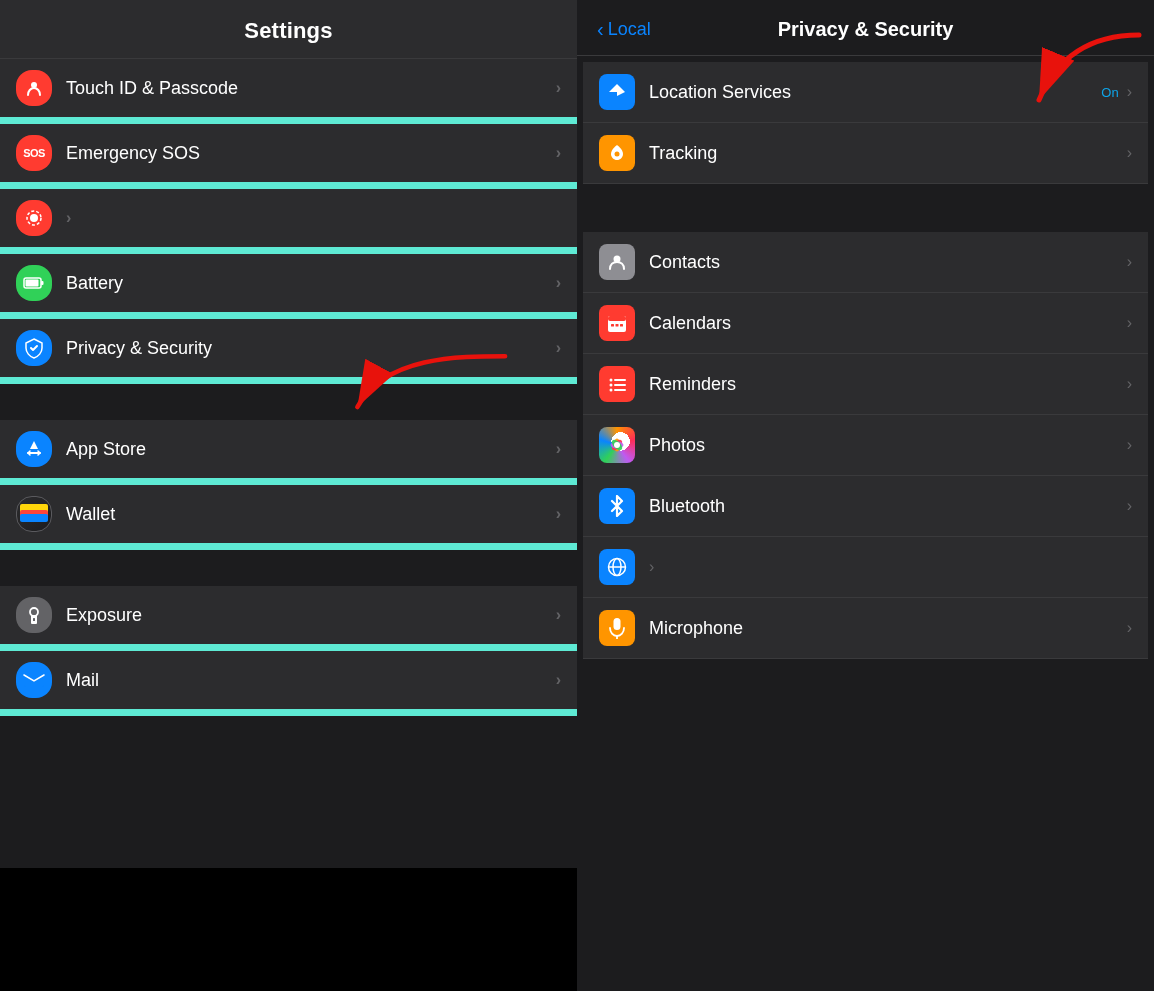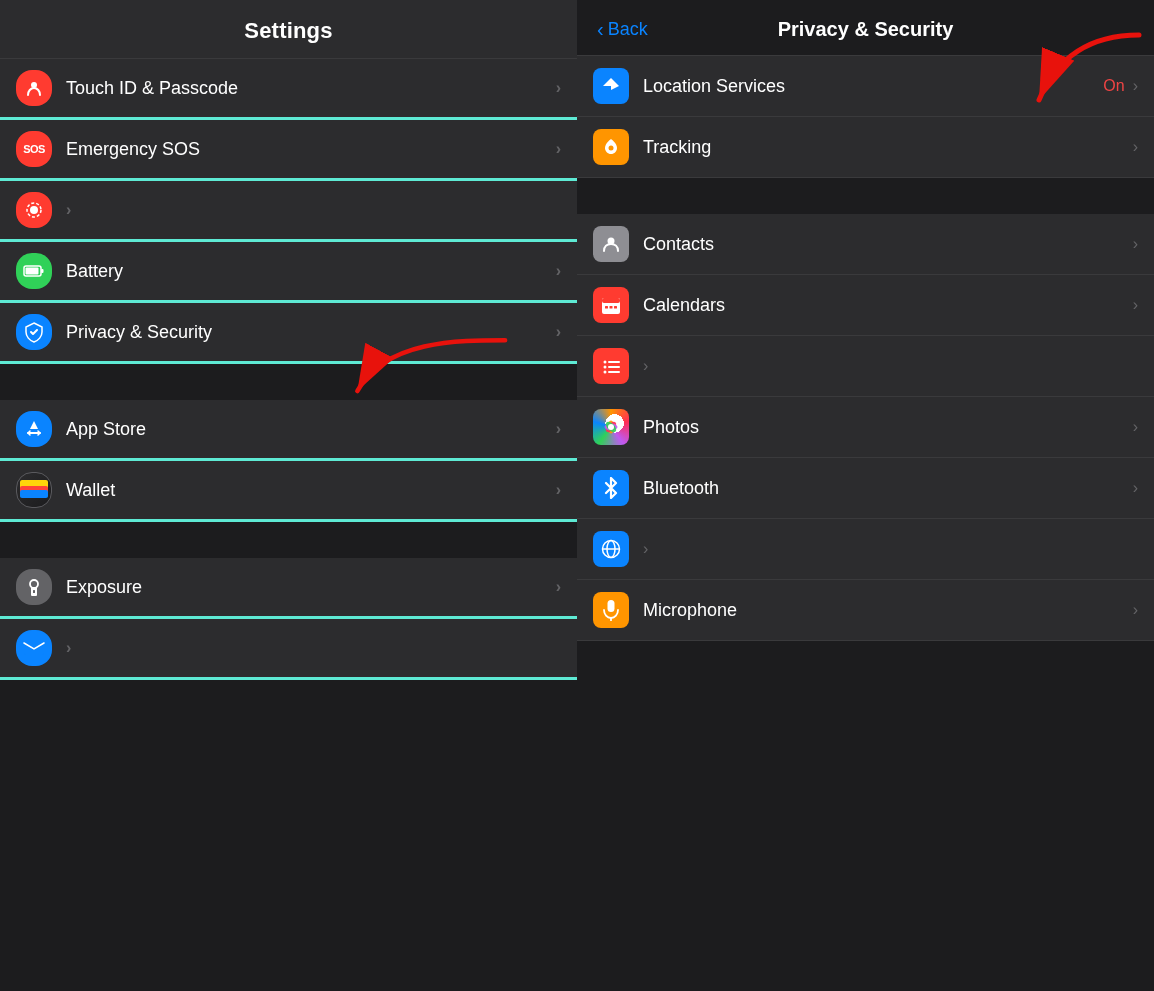--- a/index.html
+++ b/index.html
@@ -8,21 +8,21 @@
       height: 991px;
       display: flex;
       font-family: -apple-system, 'SF Pro Display', 'Helvetica Neue', Arial, sans-serif;
       background: #000;
       overflow: hidden;
     }
 
     
     .left-panel {
       width: 577px;
-      height: 991px;
+      height: 868px;
       background: #1c1c1e;
       display: flex;
       flex-direction: column;
       flex-shrink: 0;
       overflow: hidden;
     }
 
     .left-header {
       background: #2c2c2e;
       padding: 18px 20px 14px;
@@ -44,21 +44,21 @@
 
     .settings-group {
       margin-bottom: 0;
     }
 
     .settings-item {
       display: flex;
       align-items: center;
       padding: 11px 16px;
       background: #2c2c2e;
-      border-bottom: 3px solid #5eead4;
+      border-bottom: 7px solid #5eead4;
       cursor: pointer;
       position: relative;
     }
 
     .settings-item .icon-wrap {
       width: 36px;
       height: 36px;
       border-radius: 16px;
       display: flex;
       align-items: center;
@@ -155,21 +155,21 @@
       white-space: nowrap;
     }
 
     .right-list {
       flex: 1;
       overflow: hidden;
     }
 
     .right-group {
       background: #2c2c2e;
-      margin: 0;
+      margin: 6px;
     }
 
     .right-item {
       display: flex;
       align-items: center;
       padding: 12px 16px;
       background: #2c2c2e;
       border-bottom: 1px solid #3a3a3c;
       cursor: pointer;
       position: relative;
@@ -187,22 +187,22 @@
       font-size: 17px;
     }
 
     .right-item .item-label {
       flex: 1;
       color: #fff;
       font-size: 18px;
     }
 
     .right-item .item-value {
-      color: #ef4444;
-      font-size: 16px;
+      color: #0ea5e9;
+      font-size: 13px;
       margin-right: 8px;
     }
 
     .right-item .chevron {
       color: #636366;
       font-size: 16px;
     }
 
     
     .icon-location { background: #0a84ff; }
@@ -345,31 +345,32 @@
         <span class="chevron">›</span>
       </div>
 
       <div class="settings-item">
         <div class="icon-wrap icon-mail">
           <svg width="22" height="16" viewBox="0 0 22 16" fill="none">
             <rect x="1" y="1" width="20" height="14" rx="2" fill="#0a84ff" stroke="none"></rect>
             <path d="M1 3 L11 9 L21 3" stroke="white" stroke-width="1.5" fill="none" stroke-linecap="round"></path>
           </svg>
         </div>
+        <span class="item-label">Mail</span>
         <span class="chevron">›</span>
       </div>
     </div>
   </div>
 </div>
 
 <div class="right-panel">
   <div class="right-header">
     <div class="back-btn">
       <span class="back-chevron">‹</span>
-      <span>Back</span>
+      <span>Local</span>
     </div>
     <h1>Privacy &amp; Security</h1>
 
     <svg class="right-arrow-svg" width="160" height="100" viewBox="0 0 160 100">
       <defs>
         <marker id="arrowhead-right" markerWidth="10" markerHeight="7" refX="10" refY="3.5" orient="auto">
           <polygon points="0 0, 10 3.5, 0 7" fill="#e8120c"></polygon>
         </marker>
       </defs>
       <path d="M155 5 C130 5, 80 10, 55 70" stroke="#e8120c" stroke-width="5" fill="none" marker-end="url(#arrowhead-right)" stroke-linecap="round"></path>
@@ -436,20 +437,21 @@
         <div class="icon-wrap icon-reminders" style="background:#ff3b30;">
           <svg width="22" height="22" viewBox="0 0 22 22" fill="none">
             <circle cx="5" cy="7" r="1.5" fill="white"></circle>
             <line x1="9" y1="7" x2="19" y2="7" stroke="white" stroke-width="2" stroke-linecap="round"></line>
             <circle cx="5" cy="12" r="1.5" fill="white"></circle>
             <line x1="9" y1="12" x2="19" y2="12" stroke="white" stroke-width="2" stroke-linecap="round"></line>
             <circle cx="5" cy="17" r="1.5" fill="white"></circle>
             <line x1="9" y1="17" x2="19" y2="17" stroke="white" stroke-width="2" stroke-linecap="round"></line>
           </svg>
         </div>
+        <span class="item-label">Reminders</span>
         <span class="chevron">›</span>
       </div>
 
       <div class="right-item">
         <div class="icon-wrap" style="background: radial-gradient(circle at 60% 40%, #fff 0%, #fff 30%, transparent 30%), conic-gradient(#ff9500, #ff2d55, #bf5af2, #30d158, #0a84ff, #ff9500); overflow:hidden;">
           <svg width="22" height="22" viewBox="0 0 22 22">
 
             <g transform="translate(11,11)">
               <ellipse rx="3.5" ry="6.5" fill="#ff9500" opacity="0.9"></ellipse>
               <ellipse rx="3.5" ry="6.5" fill="#ff2d55" opacity="0.9" transform="rotate(45)"></ellipse>

